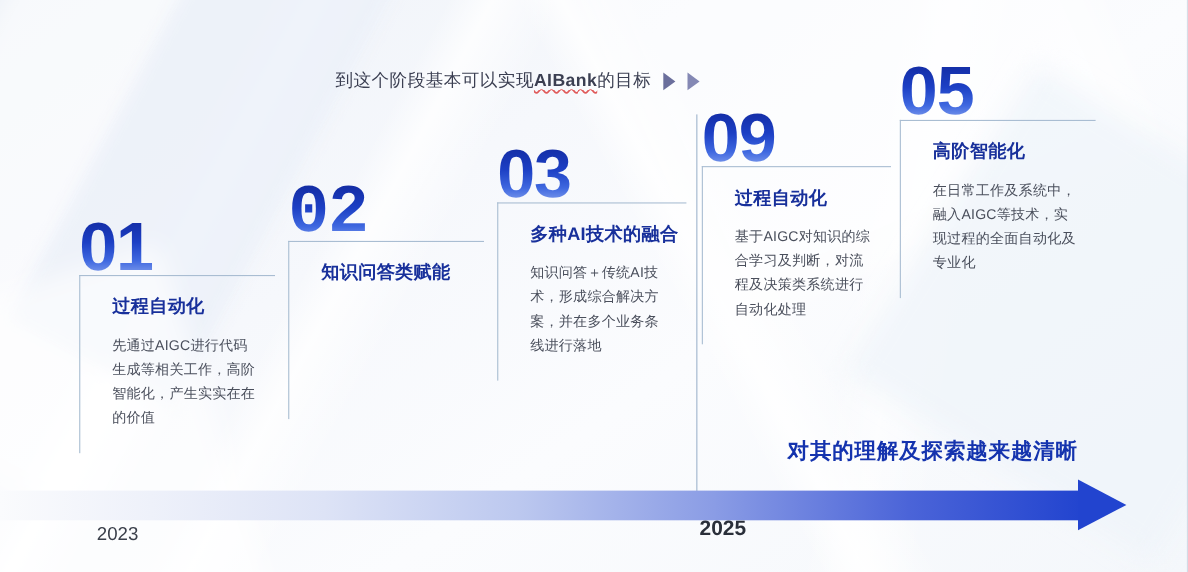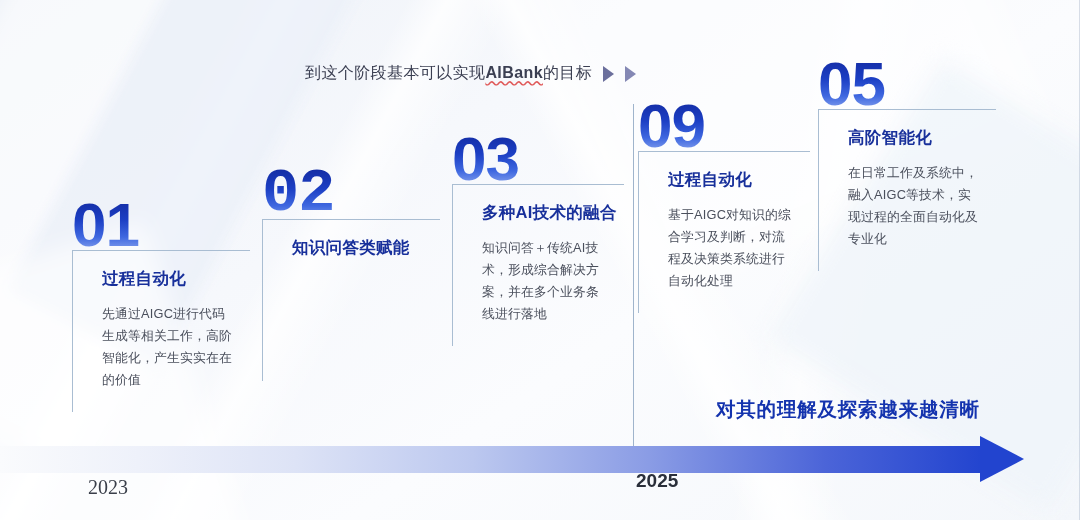--- a/index.html
+++ b/index.html
@@ -123,21 +123,21 @@
   }
   #tl-head {
     position:absolute; left:980px; top:-5px;
     width:0; height:0;
     border-top:23px solid transparent;
     border-bottom:23px solid transparent;
     border-left:44px solid #2244cf;
   }
 
   .year { position:absolute; color:#3a3f4a; }
-  #year-2023 { left:88px; top:476px; font-size:20px;font-family:Liberation Serif, serif; }
+  #year-2023 { left:88px; top:476px; font-size:17px; }
   #year-2025 { left:636px; top:470px; font-size:19px; font-weight:bold; color:#2a2f3a; }
 
   #watermark {
     position:absolute; left:846px; top:500px;
     font-size:13px; color:rgba(150,162,180,.18);
     letter-spacing:3px; white-space:nowrap;
   }
 </style>
 </head>
 <body>

